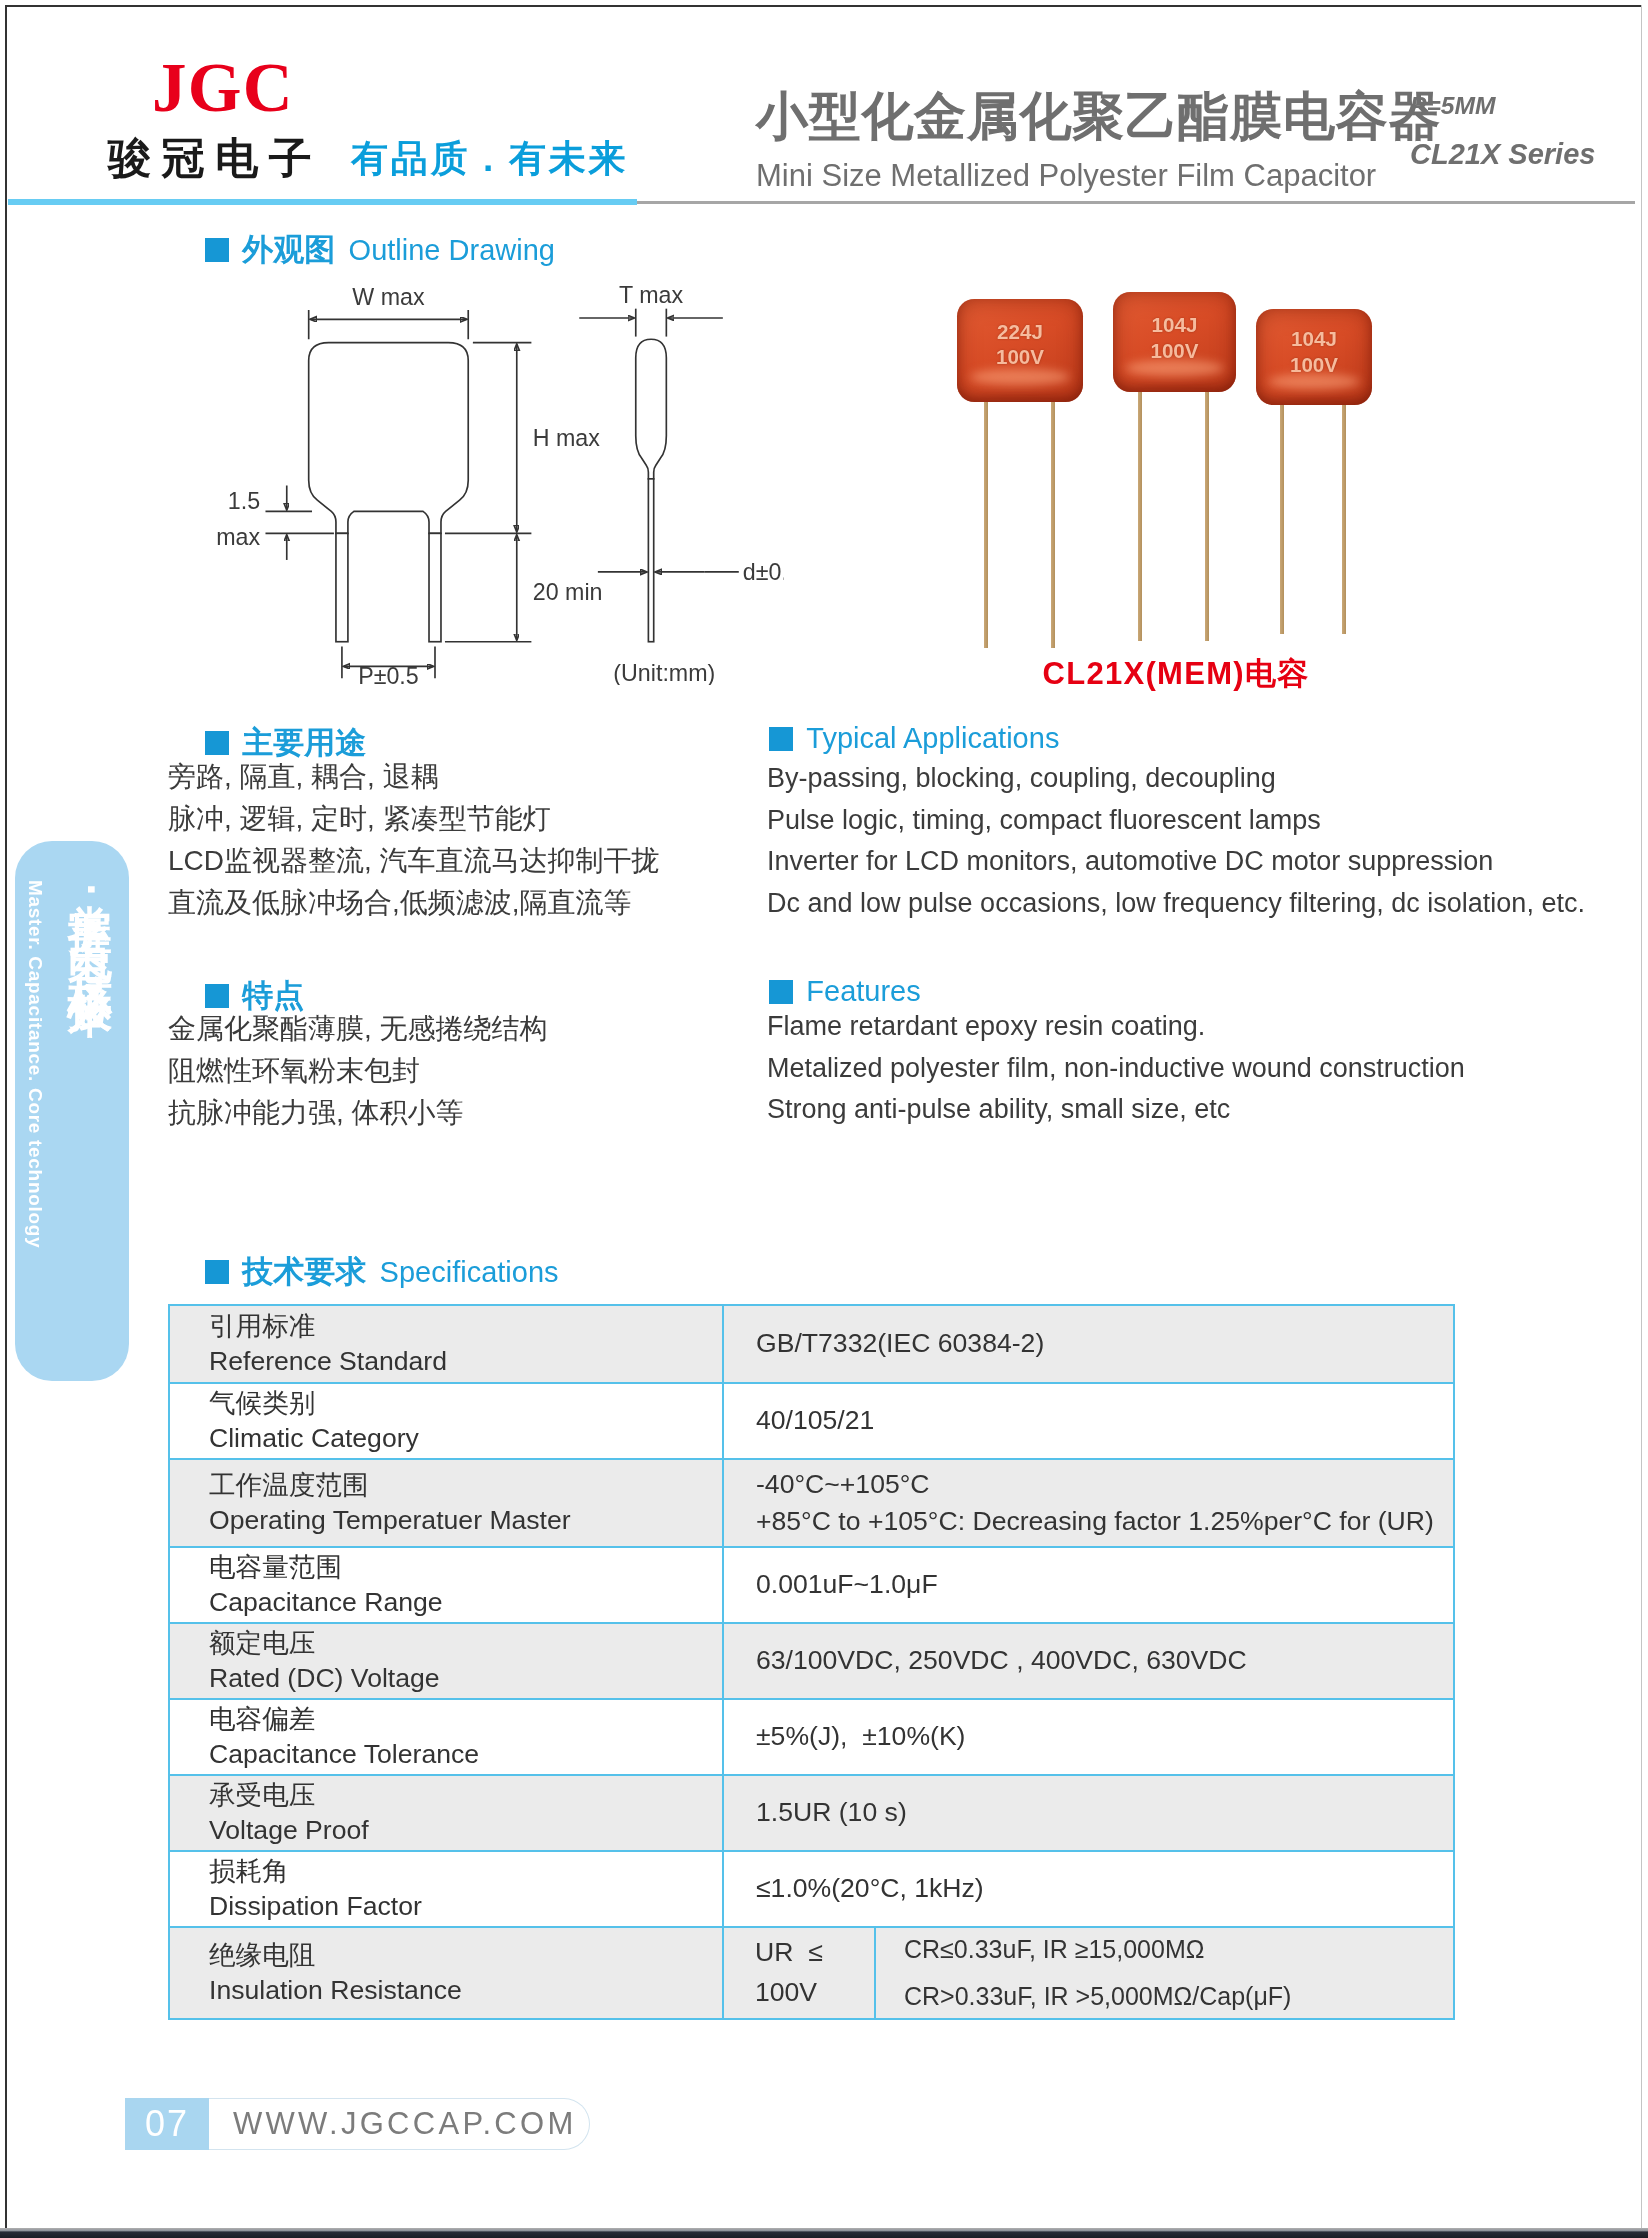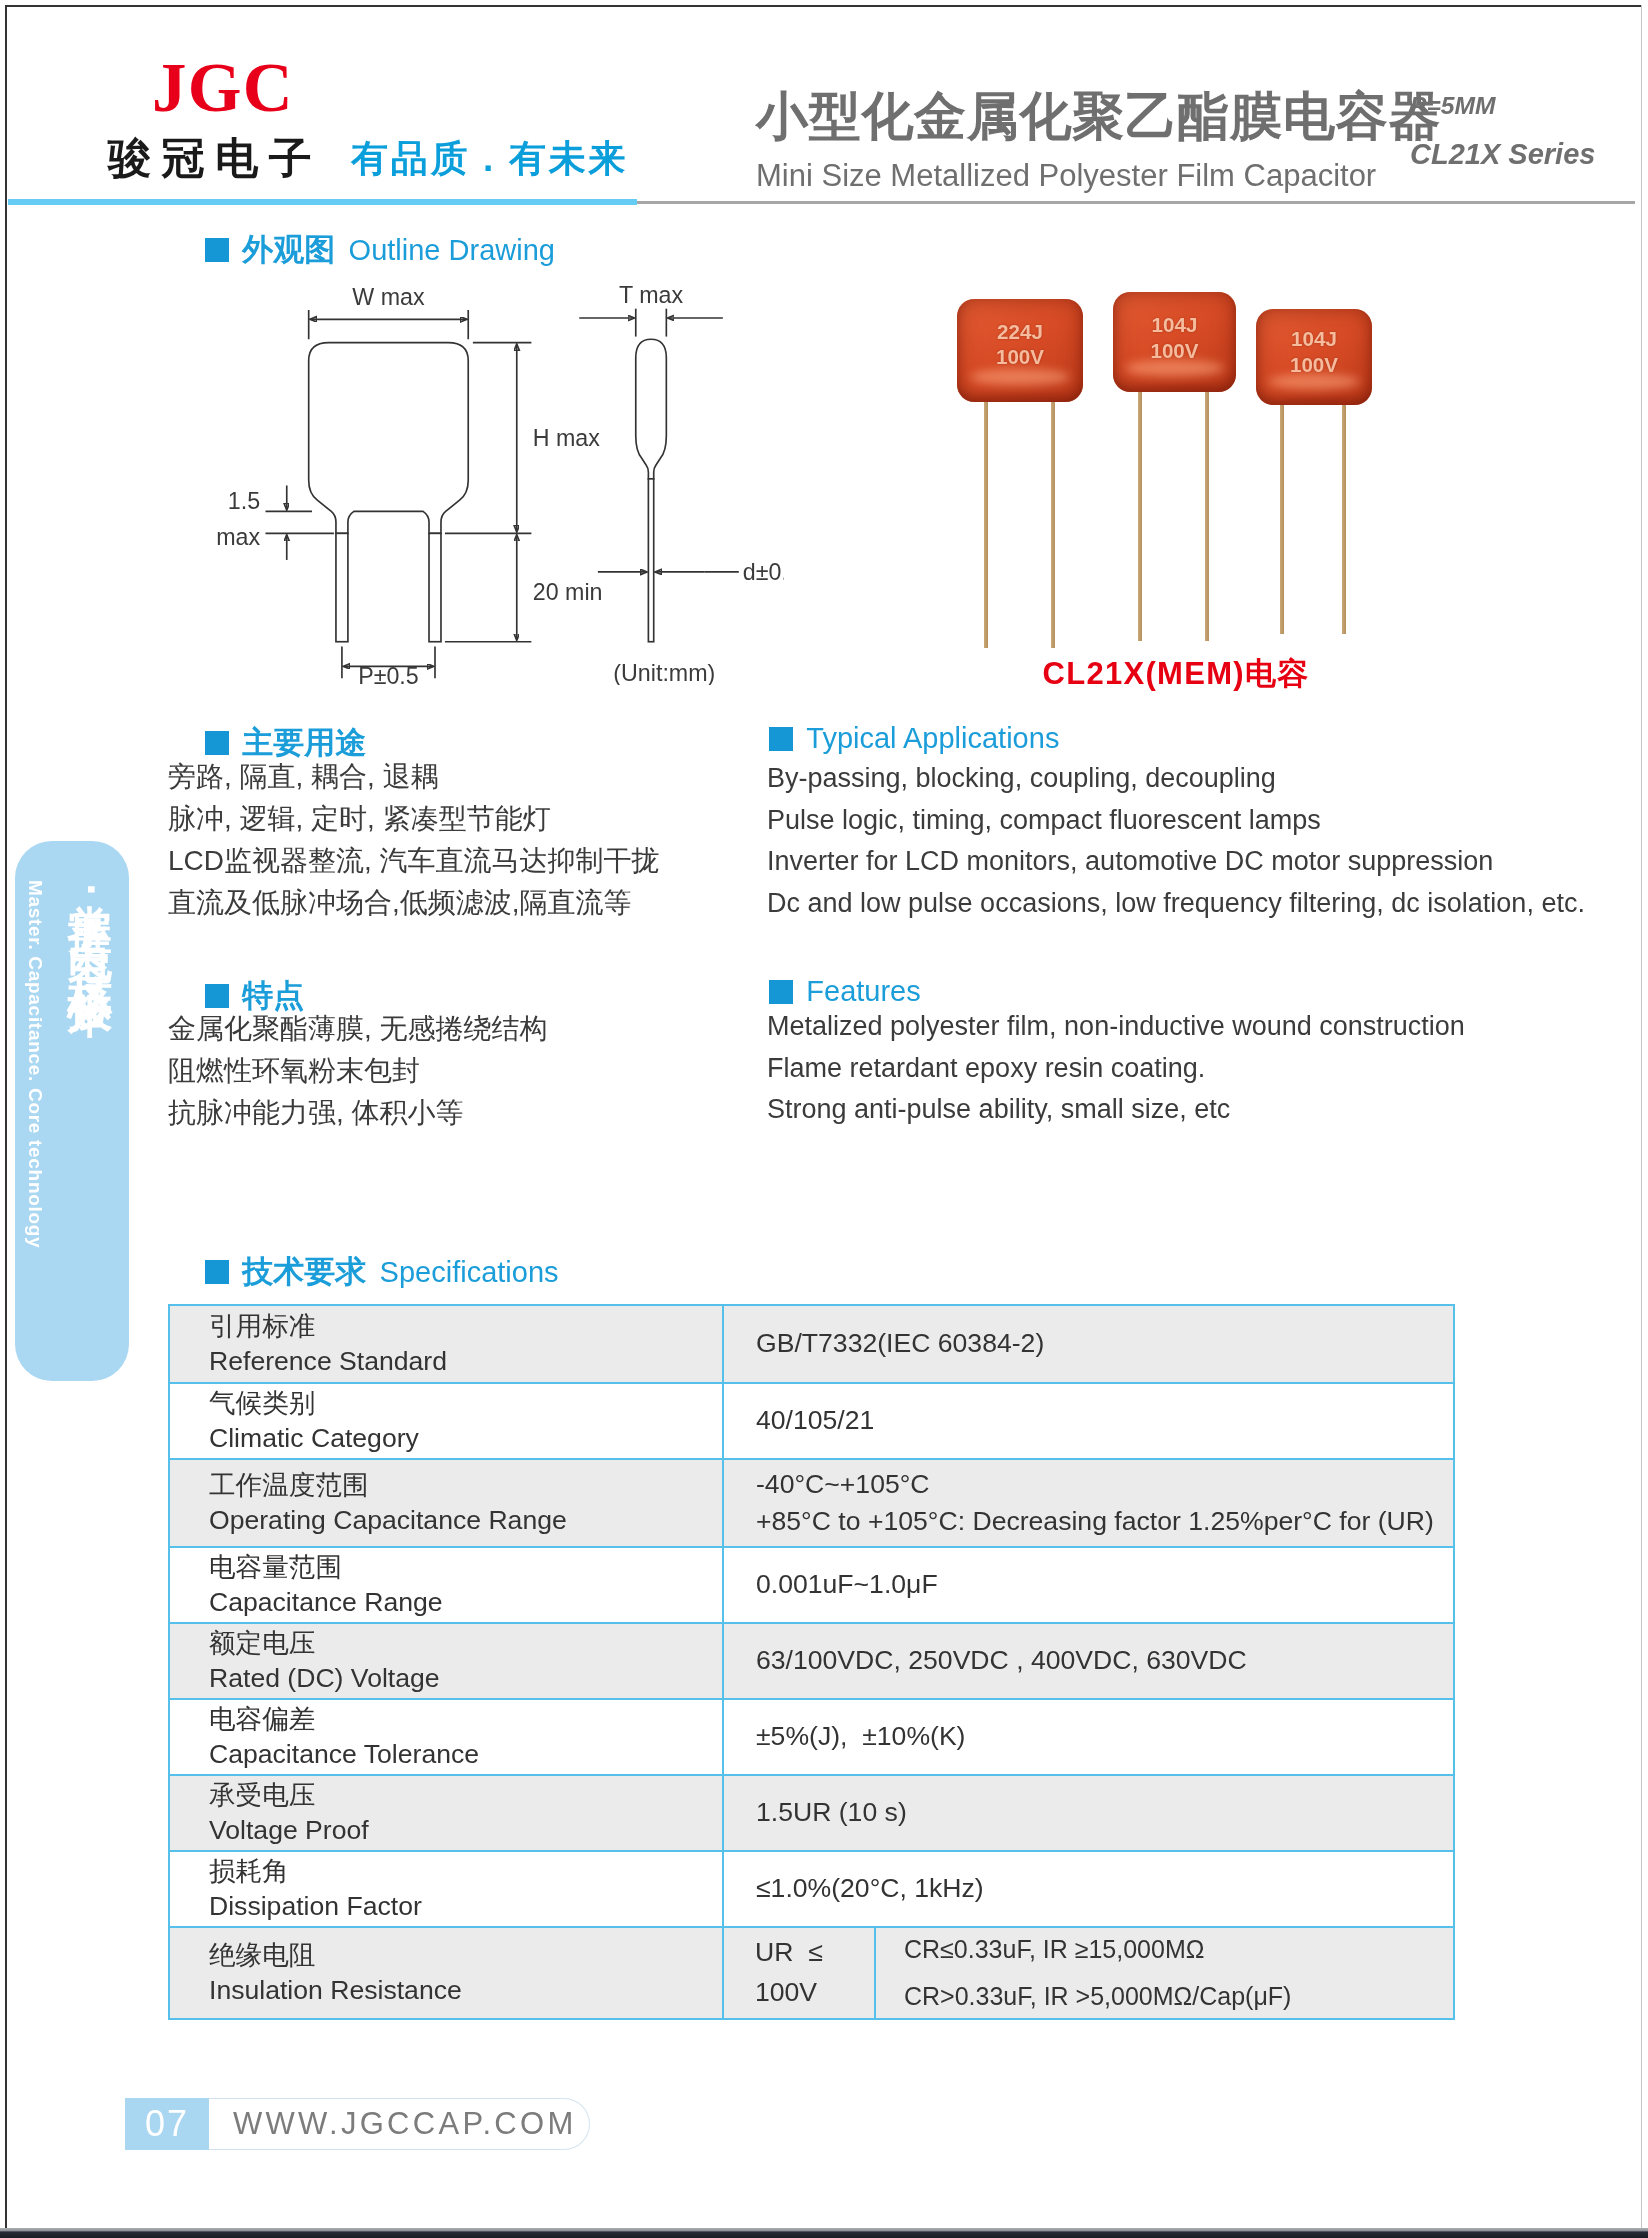--- a/index.html
+++ b/index.html
@@ -230,22 +230,22 @@
     <div class="li-cn">金属化聚酯薄膜, 无感捲绕结构</div>
     <div class="li-cn">阻燃性环氧粉末包封</div>
     <div class="li-cn">抗脉冲能力强, 体积小等</div>
   </div>
 
   <div class="sec-head" style="left:769px; top:975px;">
     <span class="sec-bullet"></span>
     <span class="sec-en">Features</span>
   </div>
   <div class="list" style="left:767px; top:1013px;">
+    <div class="li-en">Flame retardant epoxy resin coating.</div>
     <div class="li-en">Metalized polyester film, non-inductive wound construction</div>
-    <div class="li-en">Flame retardant epoxy resin coating.</div>
     <div class="li-en">Strong anti-pulse ability, small size, etc</div>
   </div>
 
   <div class="sec-head" style="left:205px; top:1251px;">
     <span class="sec-bullet"></span>
     <span class="sec-cn">技术要求</span>
     <span class="sec-en">Specifications</span>
   </div>
 
   <div class="spec-table">
@@ -259,21 +259,21 @@
     <div class="spec-row">
       <div class="spec-label">
         <div class="cn">气候类别</div>
         <div class="en">Climatic Category</div>
       </div>
       <div class="spec-value">40/105/21</div>
     </div>
     <div class="spec-row tall">
       <div class="spec-label">
         <div class="cn">工作温度范围</div>
-        <div class="en">Operating Capacitance Range</div>
+        <div class="en">Operating Temperatuer Master</div>
       </div>
       <div class="spec-value">-40°C~+105°C
 +85°C to +105°C: Decreasing factor 1.25%per°C for (UR)</div>
     </div>
     <div class="spec-row">
       <div class="spec-label">
         <div class="cn">电容量范围</div>
         <div class="en">Capacitance Range</div>
       </div>
       <div class="spec-value">0.001uF~1.0μF</div>

